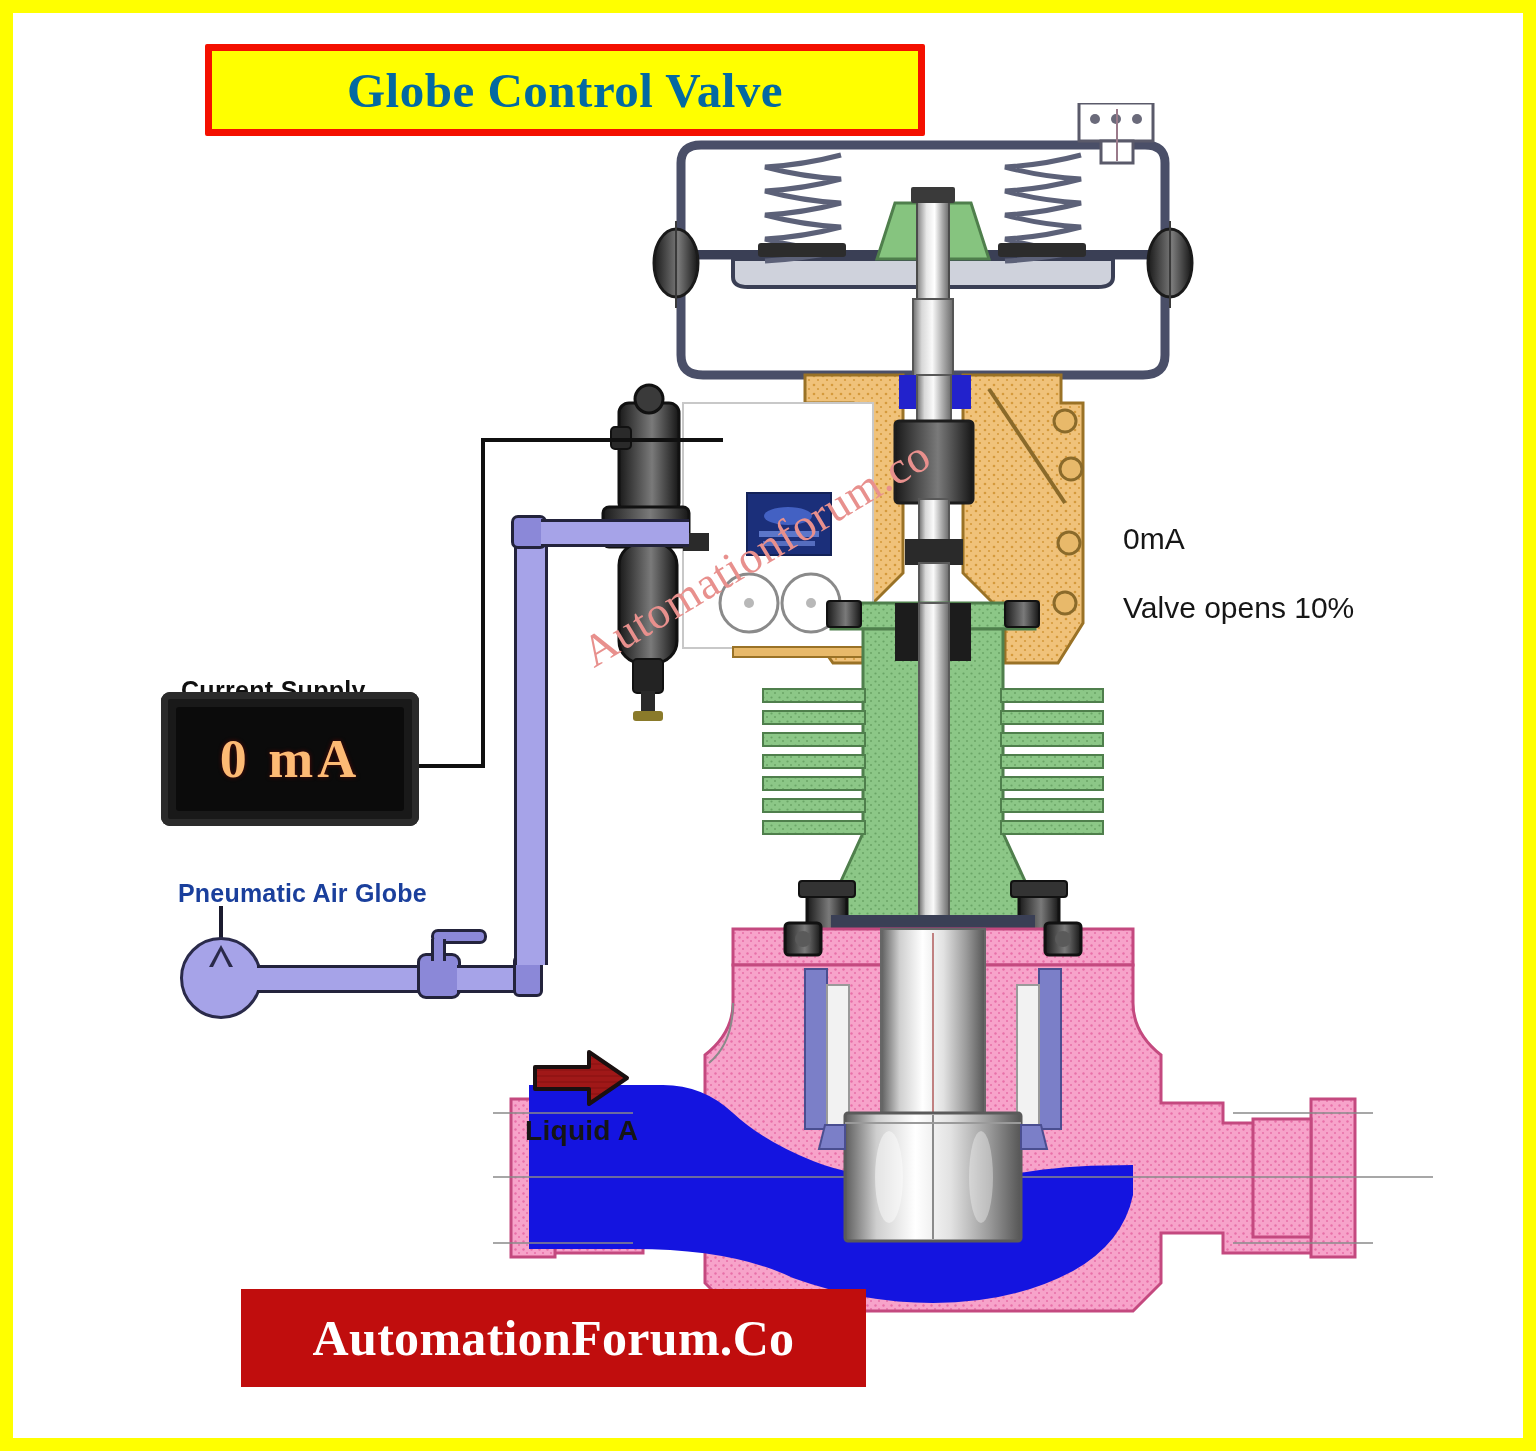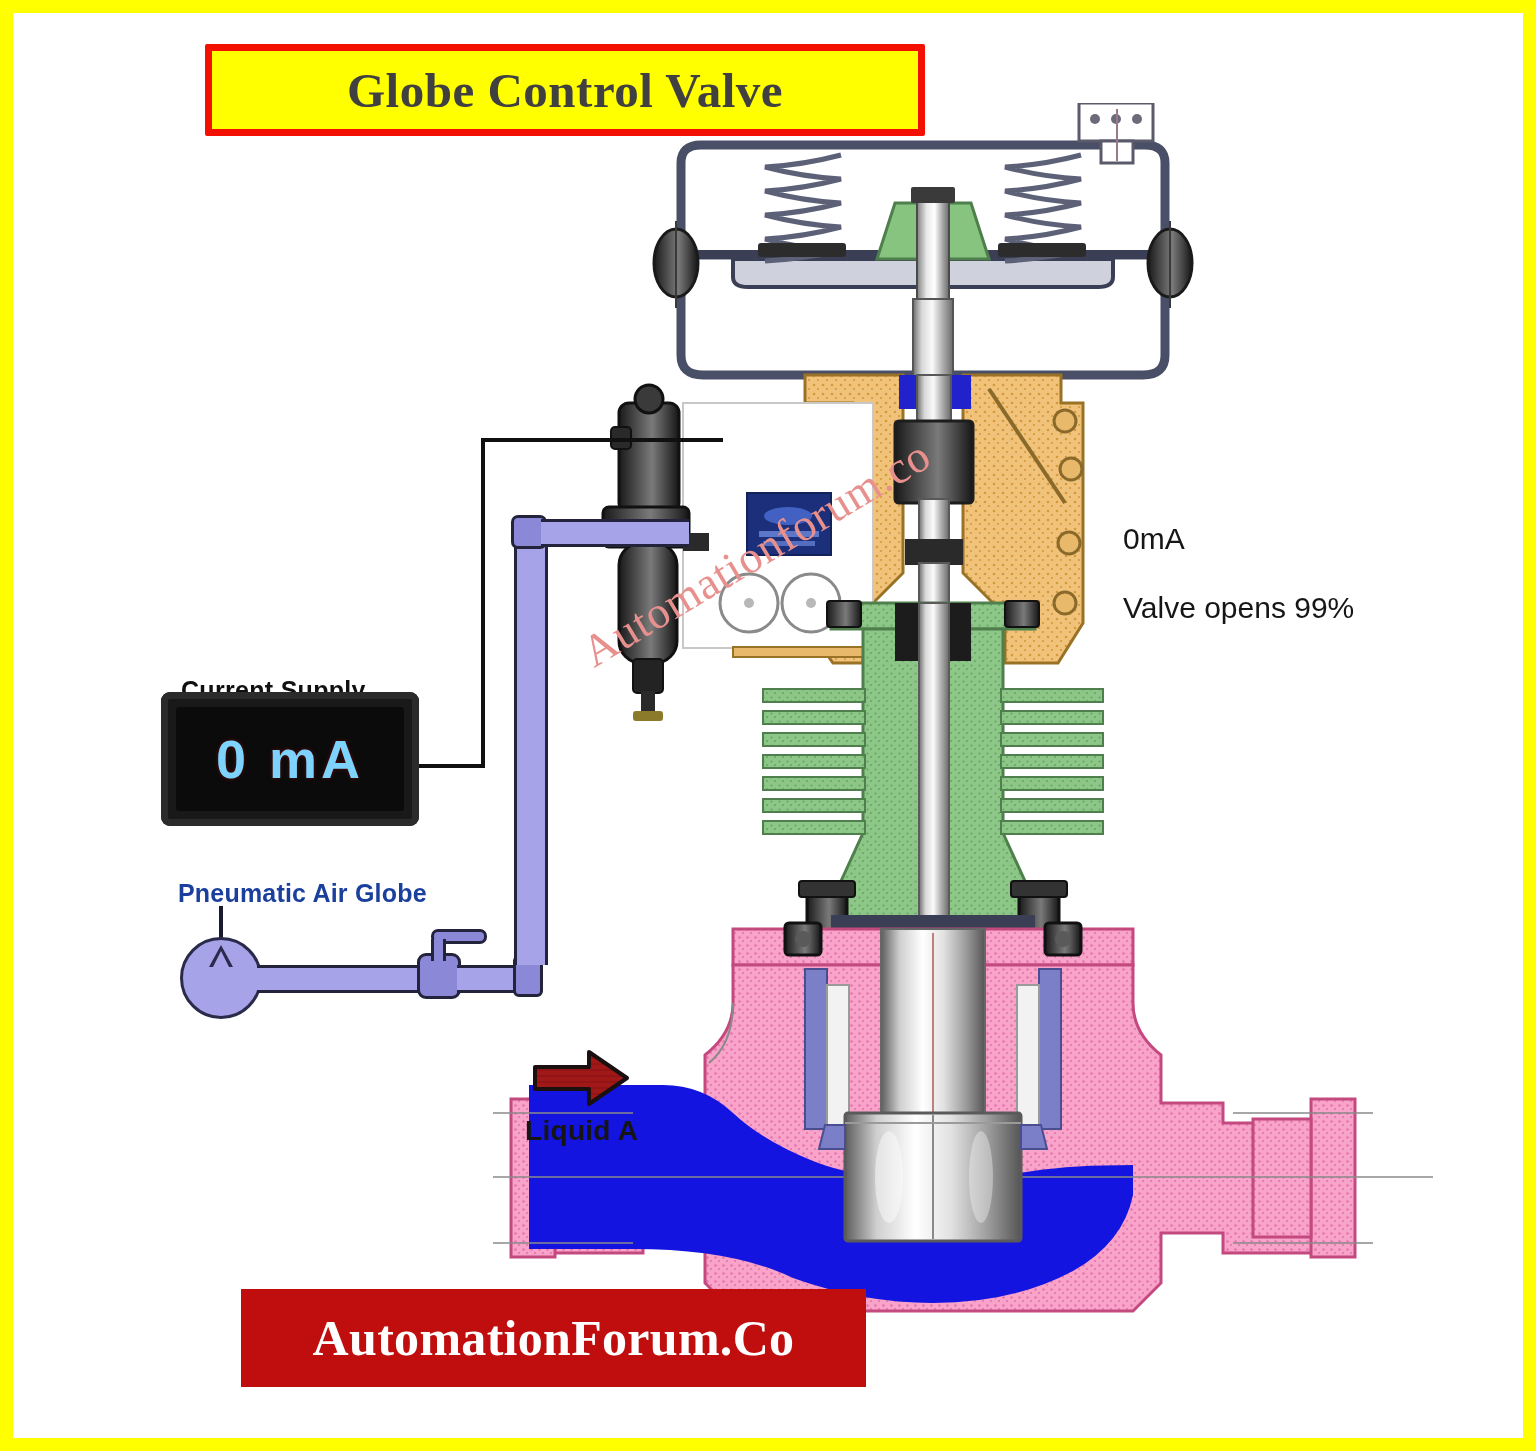--- a/index.html
+++ b/index.html
@@ -18,21 +18,21 @@
   #title-banner{
     left:192px;top:31px;width:720px;height:92px;
     background:#ffff00;
     border:7px solid #f41000;
     box-sizing:border-box;
     display:flex;align-items:center;justify-content:center;
     border-radius:2px;
   }
   #title-text{
     font-family:"Liberation Serif", serif;
-    font-weight:bold;font-size:49px;color:#404040;
+    font-weight:bold;font-size:49px;color:#0369a1;
     letter-spacing:.5px;white-space:nowrap;
   }
 
   
   #footer-banner{
     left:228px;top:1276px;width:625px;height:98px;
     background:#c00d0d;
     display:flex;align-items:center;justify-content:center;
   }
   #footer-text{
@@ -58,22 +58,22 @@
     left:148px;top:679px;width:258px;height:134px;
     background:#191919;border-radius:9px;
     box-shadow:inset 0 0 0 7px #2b2b2b;
     display:flex;align-items:center;justify-content:center;
   }
   #current-display-inner{
     width:228px;height:104px;background:#0b0b0b;border-radius:3px;
     display:flex;align-items:center;justify-content:center;
   }
   #current-value{
-    font-family:Liberation Sans, sans-serif;
-    font-size:54px;font-weight:bold;color:#7dd3fc;
+    font-family:Liberation Serif, serif;
+    font-size:54px;font-weight:bold;color:#fdba74;
     letter-spacing:4px;
     text-shadow:0 0 4px #5d0b08;
   }
 
   
   #air-label{
     left:165px;top:866px;
     font-size:25px;font-weight:bold;color:#1a3f9c;white-space:nowrap;
     letter-spacing:.2px;
   }
@@ -416,21 +416,21 @@
       </g>
       <g>
         <rect x="612" y="820" width="36" height="32" rx="4" fill="url(#darkMetal)" stroke="#111" stroke-width="3"></rect>
         <circle cx="630" cy="836" r="8" fill="#5a5a5a"></circle>
       </g>
     </g>
   </svg>
 
   <div class="abs" id="annotation">
     <div>0mA</div>
-    <div>Valve opens 99%</div>
+    <div>Valve opens 10%</div>
   </div>
 
   <div class="abs" id="current-supply-label">Current Supply</div>
 
   <div class="abs" id="current-display">
     <div id="current-display-inner">
       <span id="current-value">0 mA</span>
     </div>
   </div>
 

